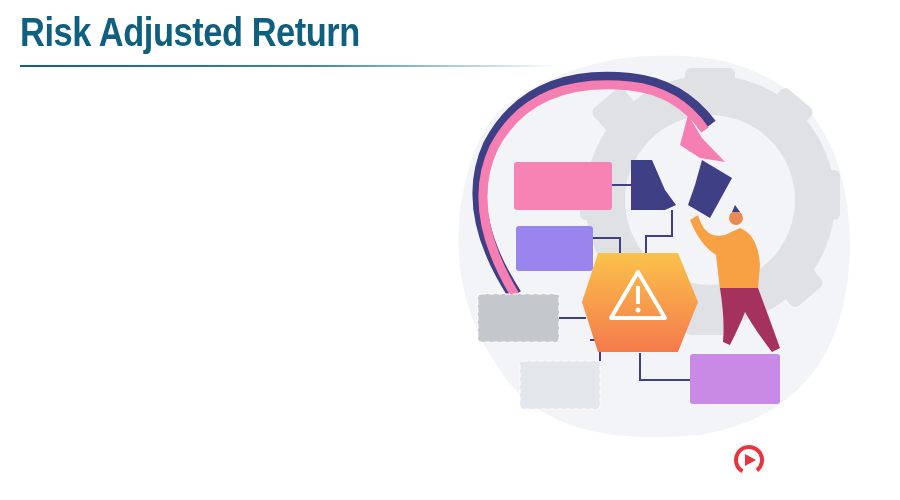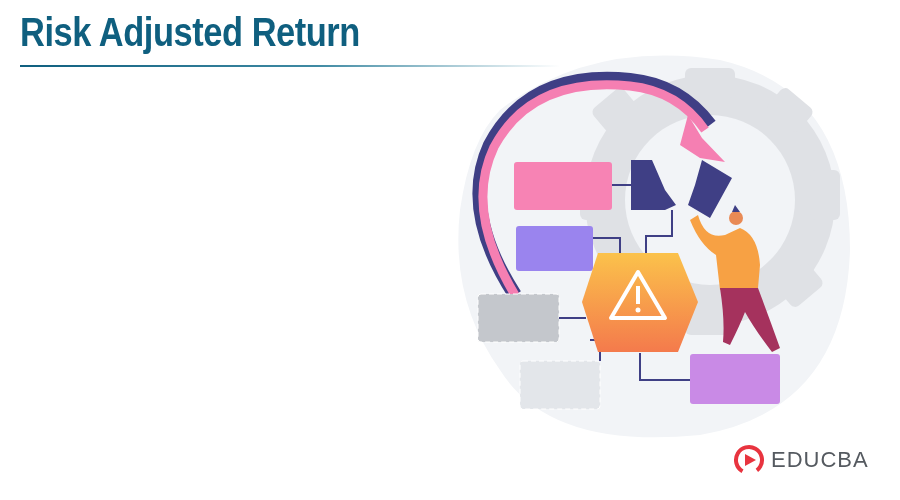--- a/index.html
+++ b/index.html
@@ -73,14 +73,13 @@
     <path d="M258 165 Q265 190 285 185 L300 178 Q318 185 320 215 L318 238 L280 240 L276 205 Q260 195 250 170 Z" fill="#f7a144"></path>
     <path d="M280 238 L318 238 Q330 270 340 298 L332 302 Q315 280 305 262 Q300 275 290 295 L283 292 Q285 270 280 238 Z" fill="#a5325d"></path>
   </g>
 </svg>
 
 <div class="logo">
   <svg width="32" height="32" viewBox="0 0 32 32">
     <circle cx="16" cy="16" r="13" fill="none" stroke="#e8343f" stroke-width="4" stroke-dasharray="66 16" transform="rotate(120 16 16)"></circle>
     <polygon points="12,10 23,16 12,22" fill="#e8343f"></polygon>
   </svg>
-  <span class="logo-text">EDUCBA</span>
 </div>
 
 </body></html>

